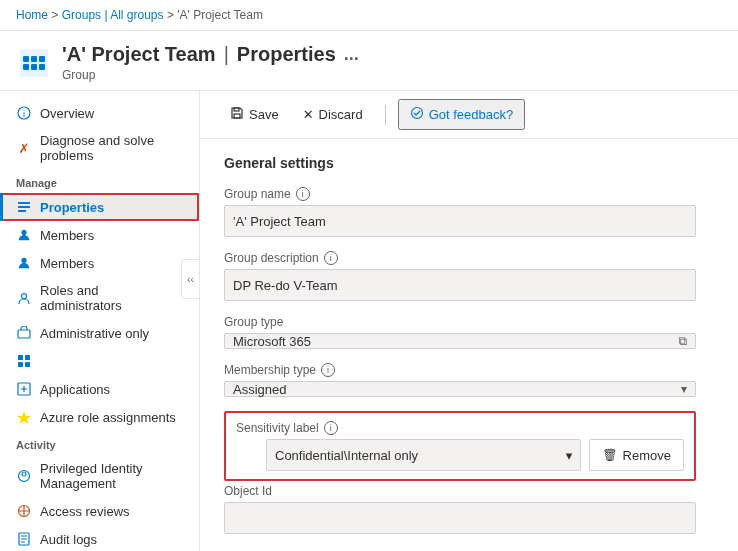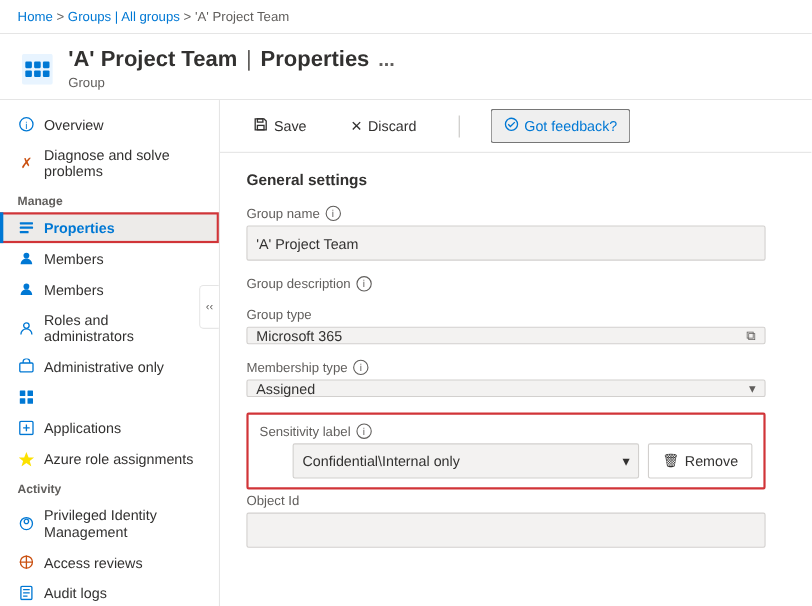--- a/index.html
+++ b/index.html
@@ -129,21 +129,21 @@
       padding: 0;
       position: relative;
     }
 
     
     .toolbar {
       display: flex;
       align-items: center;
       padding: 8px 20px;
       border-bottom: 1px solid #e5e5e5;
-      gap: 20px;
+      gap: 4px;
       background: #fff;
     }
     .toolbar-btn {
       display: flex;
       align-items: center;
       gap: 5px;
       padding: 5px 10px;
       font-size: 13px;
       color: #323130;
       background: transparent;
@@ -484,20 +484,21 @@
         <div class="form-input-wrapper">
           <input type="text" style="width: 100%; padding: 5px 8px; border: 1px solid rgb(210, 208, 206); border-radius: 2px; font-size: 13px; color: rgb(50, 49, 48); background: rgb(243, 242, 241); height: 32px;" value="'A' Project Team">
         </div>
       </div>
 
       <div class="form-group">
         <div class="form-label">
           <span>Group description</span>
           <span class="info-icon">i</span>
         </div>
+        <input type="text" style="width: 100%; padding: 5px 8px; border: 1px solid rgb(210, 208, 206); border-radius: 2px; font-size: 13px; color: rgb(50, 49, 48); background: rgb(243, 242, 241); height: 32px;" value="DP Re-do V-Team">
       </div>
 
       <div class="form-group">
         <div class="form-label">
           <span>Group type</span>
         </div>
         <div class="form-select">
           <span>Microsoft 365</span>
           <span style="color:#605e5c; font-size:12px;">⧉</span>
         </div>

